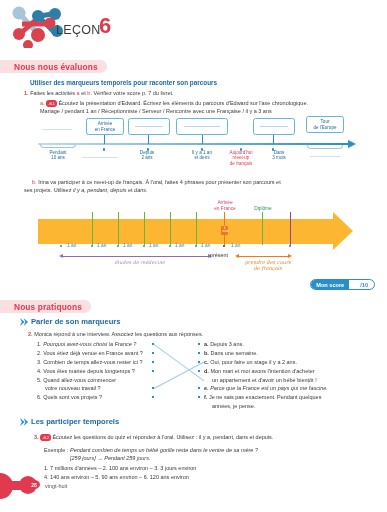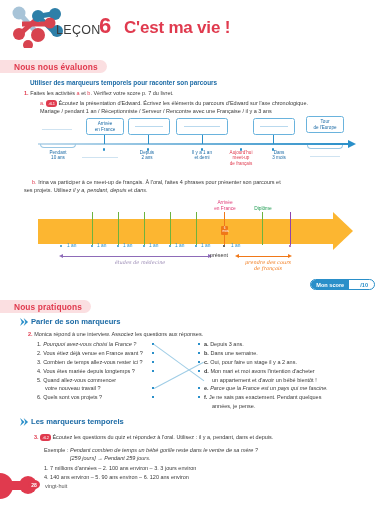--- a/index.html
+++ b/index.html
@@ -176,21 +176,20 @@
       <circle cx="11" cy="30" r="6" fill="#d8434f"></circle>
       <circle cx="30" cy="12" r="6" fill="#2e7fa8"></circle>
       <circle cx="30" cy="31" r="7" fill="#d8434f"></circle>
       <circle cx="47" cy="10" r="6" fill="#2e7fa8"></circle>
       <circle cx="49" cy="27" r="6" fill="#2e7fa8"></circle>
       <circle cx="20" cy="41" r="5" fill="#d8434f"></circle>
       <circle cx="42" cy="19" r="5.5" fill="#d8434f"></circle>
     </svg>
     <div class="lecon-word">LEÇON</div>
     <div class="lecon-num">6</div>
-    <div class="lecon-title">C'est ma vie !</div>
   </div>
 
   <div class="banner" style="left:-10px; top:60px;">Nous nous évaluons</div>
 
   <div class="t bold-blue" style="left:30px; top:79px;">Utiliser des marqueurs temporels pour raconter son parcours</div>
 
   <div class="t" style="left:24px; top:90px;">
     <span class="num-red">1.</span>
     <span>Faites les activités</span>
     <span class="red">a</span>
@@ -411,21 +410,21 @@
   <div class="q-row" style="left:204px; top:394px;">
     <span style="font-weight:bold;">f.</span>
     <span>Je ne sais pas exactement. Pendant quelques</span>
   </div>
   <div class="q-row" style="left:212px; top:402.5px;">années, je pense.</div>
 
   <svg class="arrowhead" style="left:20px; top:418px;" viewBox="0 0 10 9">
     <path d="M0 0 L5 4.5 L0 9 L2 4.5 Z" fill="#2a8fc9"></path>
     <path d="M4 0 L9 4.5 L4 9 L6 4.5 Z" fill="#2a8fc9"></path>
   </svg>
-  <div class="t bold-blue" style="left:31px; top:418px; font-size:7.6px;">Les marqueurs temporels</div>
+  <div class="t bold-blue" style="left:31px; top:418px; font-size:7.6px;">Les participer temporels</div>
 
   <div class="t" style="left:34px; top:434px;">
     <span class="num-red">3.</span>
     <span class="audio">♪<span>6.2</span></span>
     <span>Écoutez les questions du quiz et répondez à l'oral. Utilisez : il y a, pendant, dans et depuis.</span>
   </div>
 
   <div class="t" style="left:44px; top:447px;">
     <span>Exemple : </span><span class="ital">Pendant combien de temps un bébé gorille reste dans le ventre de sa mère ?</span>
   </div>

